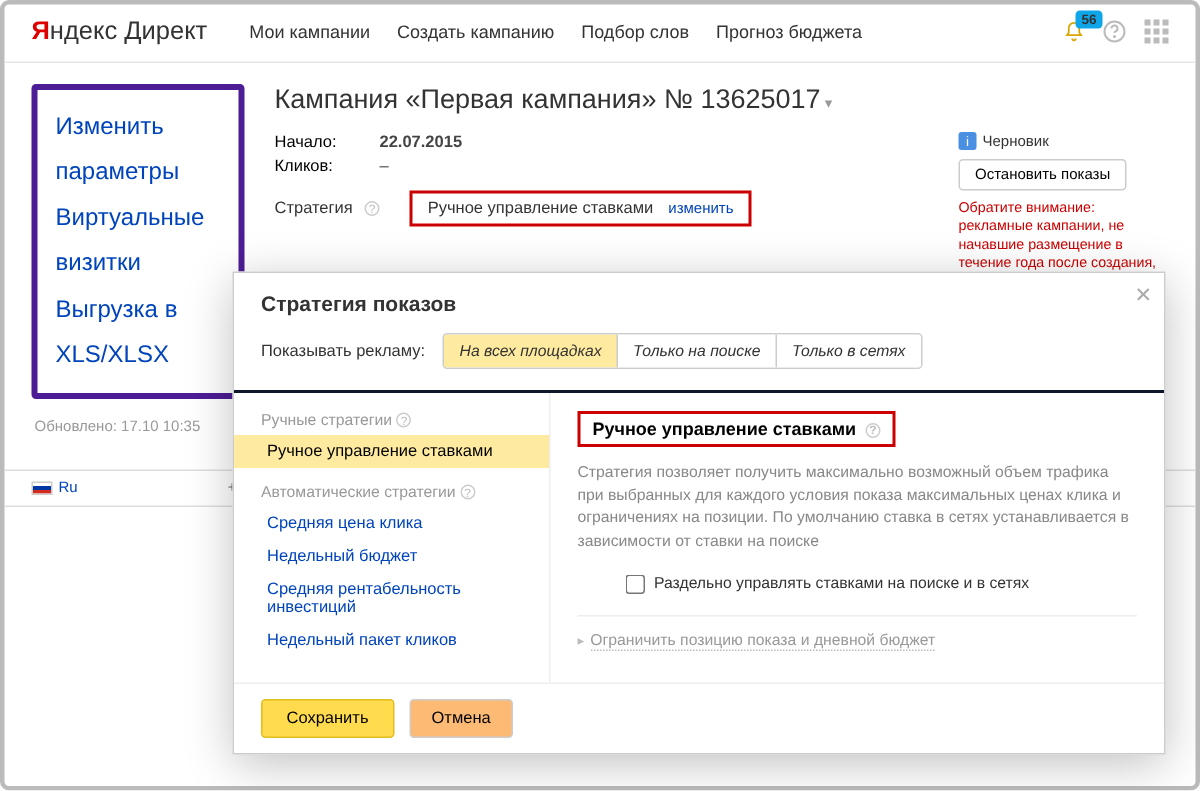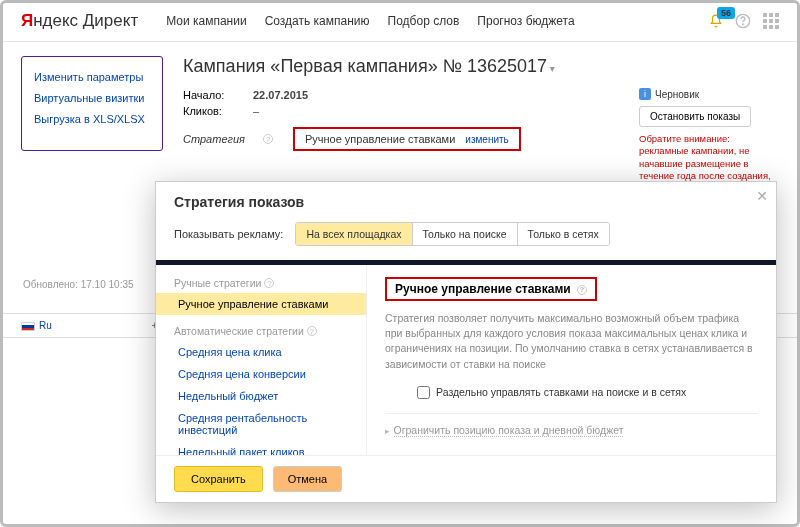--- a/index.html
+++ b/index.html
@@ -16,21 +16,21 @@
   .hdr-right { margin-left: auto; display: flex; align-items: center; gap: 12px; }
   .bell { position: relative; width: 14px; height: 16px; }
   .bell svg { width: 14px; height: 16px; }
   .badge { position: absolute; top: -6px; left: 8px; background: #0ea5e9; color: #333; font-size: 9px; padding: 1px 4px; border-radius: 3px; font-weight: bold; }
   .help-ic, .grid-ic { color: #bbb; display: flex; }
   .grid-ic { display: grid; grid-template-columns: repeat(3,4px); grid-template-rows: repeat(3,4px); gap: 2px; }
   .grid-ic i { background: #bbb; width: 4px; height: 4px; }
 
   
   .content { display: flex; padding: 14px 18px 0; gap: 20px; }
-  .side { width: 142px; border: 1px solid #4c1d95; border-radius: 3px; padding: 10px 12px; font-size: 11px; line-height: 1.9; }
+  .side { width: 142px; border: 4px solid #4c1d95; border-radius: 3px; padding: 10px 12px; font-size: 16px; line-height: 1.9; }
   .main { flex: 1; position: relative; }
   h1.title { font-size: 18px; font-weight: normal; margin-bottom: 12px; }
   .kv { font-size: 11px; color: #444; margin-bottom: 4px; }
   .kv .k { display: inline-block; width: 70px; color: #000; }
 
   .strategy-row { margin-top: 10px; display: flex; align-items: center; gap: 20px; font-size: 11px; }
   .strategy-box { border: 2px solid #c00; padding: 4px 10px; display: inline-flex; align-items: center; gap: 10px; }
   .strategy-box .chg { color: #0044bb; font-size: 10px; }
 
   .right-block { position: absolute; right: 0; top: 32px; width: 140px; font-size: 10px; }
@@ -43,26 +43,26 @@
   .stamp { position: absolute; left: 20px; top: 276px; font-size: 10px; color: #999; }
   .foot-strip { position: absolute; left: 0; right: 0; top: 310px; border-top: 1px solid #ddd; border-bottom: 1px solid #ddd; padding: 6px 18px; display: flex; gap: 100px; font-size: 10px; color: #666; align-items: center; }
   .flag { width: 14px; height: 9px; display: inline-block; background: linear-gradient(to bottom, #fff 33%, #0039a6 33% 66%, #d52b1e 66%); border: 1px solid #ccc; vertical-align: middle; margin-right: 4px; }
 
   
   .modal { position: absolute; left: 152px; top: 178px; width: 622px; height: 322px; background: #fff; border: 1px solid #ccc; box-shadow: 0 6px 30px rgba(0,0,0,0.25); display: flex; flex-direction: column; }
   .modal .close { position: absolute; right: 8px; top: 6px; color: #aaa; font-size: 14px; cursor: pointer; }
   .modal-hd { padding: 12px 18px 0; }
   .modal-hd h2 { font-size: 14px; font-weight: bold; margin-bottom: 12px; }
   .show-row { font-size: 11px; display: flex; align-items: center; gap: 12px; }
-  .segm { display: inline-flex; border: 1px solid #ccc; border-radius: 3px; overflow: hidden; }
+  .segm { display: inline-flex; border: 1px solid #ccc; border-radius: 3px; overflow: hidden; font-style: italic; }
   .segm span { padding: 5px 10px; font-size: 10.5px; border-right: 1px solid #ccc; cursor: pointer; background: #fff; }
   .segm span:last-child { border-right: none; }
   .segm span.sel { background: #ffeba0; }
 
-  .modal-body { display: flex; flex: 1; border-top: 5px solid #0f172a; margin-top: 14px; overflow: hidden; }
+  .modal-body { display: flex; flex: 1; border-top: 2px solid #0f172a; margin-top: 14px; overflow: hidden; }
   .mcol-l { width: 210px; padding: 12px 0 0 18px; font-size: 11px; }
   .grp-lbl { color: #999; font-size: 10.5px; margin: 0 0 4px; display: flex; align-items: center; gap: 3px; }
   .strat-item { padding: 5px 6px 5px 4px; cursor: pointer; color: #0044bb; font-size: 11px; }
   .strat-item.sel { background: #ffeba0; color: #000; margin-left: -18px; padding-left: 22px; margin-right: 0; }
   .mcol-r { flex: 1; padding: 12px 18px 0; font-size: 10.5px; color: #555; border-left: 1px solid #eee; }
   .mcol-r h3 { border: 2px solid #c00; display: inline-block; padding: 3px 8px; font-size: 12px; color: #000; font-weight: bold; margin-bottom: 10px; }
   .desc { color: #888; line-height: 1.45; margin-bottom: 14px; }
   .chk-row { display: flex; align-items: center; gap: 6px; margin: 6px 0 14px; color: #333; padding-left: 32px; }
   .dotted-link { color: #999; border-bottom: 1px dotted #bbb; text-decoration: none; font-size: 10.5px; }
   .dot-arrow { color: #bbb; font-size: 9px; margin-right: 4px; }
@@ -125,21 +125,21 @@
 
     <div class="main">
       <h1 class="title">
         <span>Кампания «</span><span>Первая кампания</span><span>» № 13625017</span><span style="font-size:10px;color:#999;"> ▾</span>
       </h1>
 
       <div class="kv"><span class="k">Начало:</span><b>22.07.2015</b></div>
       <div class="kv"><span class="k">Кликов:</span><span>–</span></div>
 
       <div class="strategy-row">
-        <span style="display:inline-flex;align-items:center;gap:18px;font-style:italic;">
+        <span style="display:inline-flex;align-items:center;gap:8px;">
           <span>Стратегия</span>
           <span class="hint-q">?</span>
         </span>
         <span class="strategy-box">
           <span>Ручное управление ставками</span>
           <a href="#" class="chg">изменить</a>
         </span>
       </div>
 
       <div class="right-block">
@@ -179,21 +179,20 @@
         <div class="grp-lbl">
             <span>Ручные стратегии</span>
             <span class="hint-q">?</span>
           </div>
         <div class="strat-item sel">Ручное управление ставками</div>
         <div class="grp-lbl" style="margin-top:10px;">
             <span>Автоматические стратегии</span>
             <span class="hint-q">?</span>
           </div>
         <div class="strat-item">Средняя цена клика</div>
-        <div class="strat-item">Средняя цена конверсии</div>
         <div class="strat-item">Недельный бюджет</div>
         <div class="strat-item">Средняя рентабельность инвестиций</div>
         <div class="strat-item">Недельный пакет кликов</div>
       </div>
       <div class="mcol-r">
         <h3>
           <span>Ручное управление ставками</span>
           <span class="hint-q" style="margin-left:3px;vertical-align:middle;">?</span>
         </h3>
         <div class="desc">Стратегия позволяет получить максимально возможный объем трафика при выбранных для каждого условия показа максимальных ценах клика и ограничениях на позиции. По умолчанию ставка в сетях устанавливается в зависимости от ставки на поиске</div>

